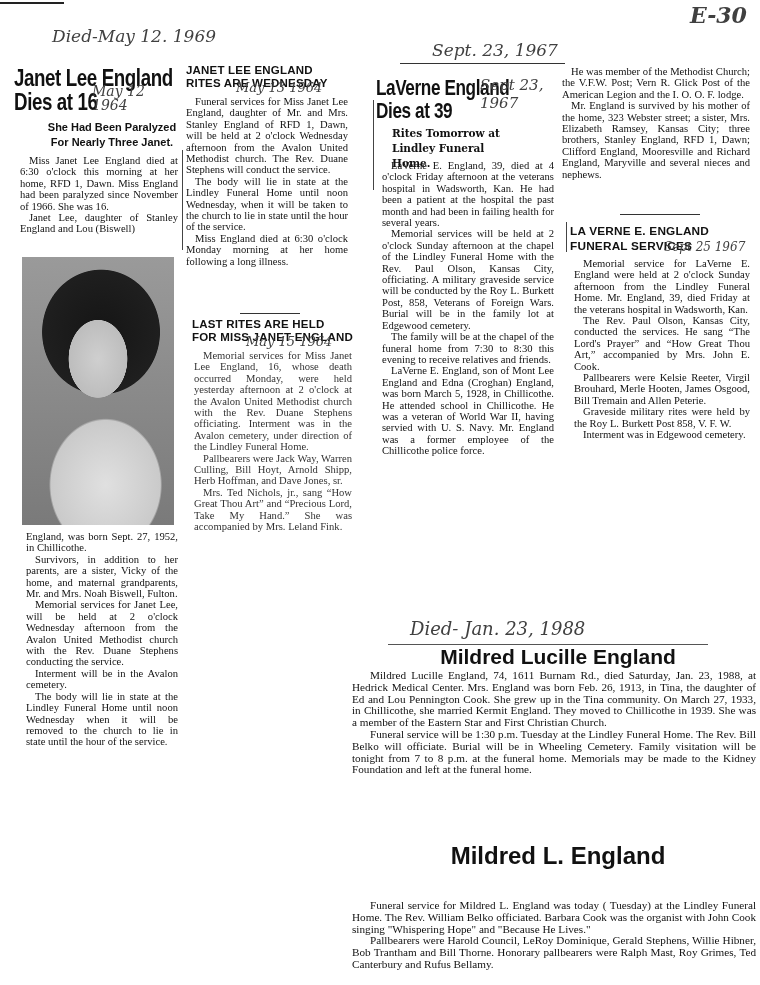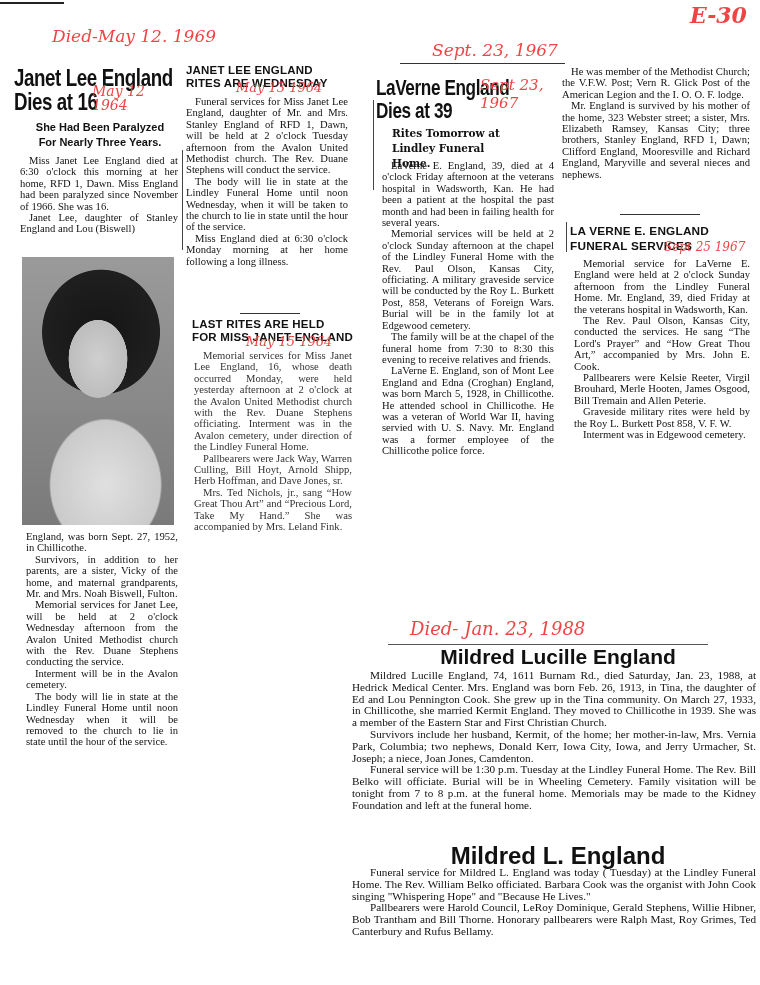--- a/index.html
+++ b/index.html
@@ -1,18 +1,18 @@
 <!DOCTYPE html>
 <html><head>
 <meta charset="utf-8">
 <style>
   html,body{margin:0;padding:0;background:#fff;}
   body{width:760px;height:985px;position:relative;overflow:hidden;color:#111;font-family:"DejaVu Serif",serif;}
   .abs{position:absolute;}
-  .hand{font-family:"DejaVu Serif",serif;font-style:italic;color:#ef4444;font-weight:normal;}
+  .hand{font-family:"DejaVu Serif",serif;font-style:italic;color:#404040;font-weight:normal;}
   .col{position:absolute;font-family:"Liberation Serif",serif;font-size:10.6px;line-height:11.4px;text-align:justify;}
   .col p{margin:0;text-indent:9px;}
   .hd-cond{font-family:"Liberation Sans",sans-serif;font-weight:bold;transform:scaleX(0.78);transform-origin:left top;white-space:nowrap;letter-spacing:-0.5px;}
   .sub{font-family:"Liberation Sans",sans-serif;font-weight:bold;text-align:center;font-size:11px;line-height:15px;}
   .caps{font-family:"Liberation Sans",sans-serif;font-weight:bold;font-size:11.5px;line-height:13px;letter-spacing:0.2px;white-space:nowrap;}
   .rule{position:absolute;background:#333;height:1px;}
   .vrule{position:absolute;background:#444;width:1px;}
   .photo{position:absolute;left:22px;left:22px;top:257px;width:152px;height:268px;background:
     radial-gradient(ellipse 32% 24% at 50% 38%, #cfcfcf 0%, #bdbdbd 60%, transparent 61%),
     radial-gradient(ellipse 55% 33% at 52% 28%, #151515 0%, #1f1f1f 70%, transparent 71%),
@@ -32,23 +32,23 @@
 <div class="abs hand" style="left:52px;top:26px;font-size:17px;text-align:right;">Died-May 12. 1969</div>
 <div class="abs hand" style="left:432px;top:40px;font-size:17px;">Sept. 23, 1967</div>
 <div class="rule" style="left:400px;top:63px;width:165px;"></div>
 
 <div class="abs" style="left:14px;top:66px;width:170px;">
   <div class="hd-cond" style="font-size:24px;line-height:24px;">Janet Lee England</div>
   <div class="hd-cond" style="font-size:24px;line-height:24px;">Dies at 16</div>
 </div>
 <div class="abs hand" style="left:92px;top:84px;font-size:14px;line-height:14px;width:80px;">May 12 1964</div>
 
-<div class="abs sub" style="left:22px;top:120px;width:156px;text-align:center;">
+<div class="abs sub" style="left:34px;top:120px;width:156px;text-align:center;">
   <div>She Had Been Paralyzed</div>
-  <div>For Nearly Three Years.</div>
+  <div>For Nearly Three Janet.</div>
 </div>
 
 <div class="col" style="left:20px;top:155px;width:158px;">
   <p>Miss Janet Lee England died at 6:30 o'clock this morning at her home, RFD 1, Dawn. Miss England had been paralyzed since November of 1966. She was 16.</p>
   <p>Janet Lee, daughter of Stanley England and Lou (Biswell)</p>
 </div>
 
 <div class="photo" title="Portrait of Janet Lee England"></div>
 
 <div class="col" style="left:26px;top:531px;width:152px;">
@@ -59,21 +59,21 @@
   <p>The body will lie in state at the Lindley Funeral Home until noon Wednesday when it will be removed to the church to lie in state until the hour of the service.</p>
 </div>
 
 <div class="abs caps" style="left:186px;top:64px;">
   <div>JANET LEE ENGLAND</div>
   <div>RITES ARE WEDNESDAY</div>
 </div>
 <div class="abs hand" style="left:236px;top:80px;font-size:13px;">May 13 1964</div>
 <div class="vrule" style="left:182px;top:150px;height:100px;"></div>
 <div class="col" style="left:186px;top:96px;width:162px;">
-  <p>Funeral services for Miss Janet Lee England, daughter of Mr. and Mrs. Stanley England of RFD 1, Dawn, will be held at 2 o'clock Tuesday afternoon from the Avalon United Methodist church. The Rev. Duane Stephens will conduct the service.</p>
+  <p>Funeral services for Miss Janet Lee England, daughter of Mr. and Mrs. Stanley England of RFD 1, Dawn, will be held at 2 o'clock Wednesday afternoon from the Avalon United Methodist church. The Rev. Duane Stephens will conduct the service.</p>
   <p>The body will lie in state at the Lindley Funeral Home until noon Wednesday, when it will be taken to the church to lie in state until the hour of the service.</p>
   <p>Miss England died at 6:30 o'clock Monday morning at her home following a long illness.</p>
 </div>
 
 <div class="rule" style="left:240px;top:313px;width:60px;"></div>
 
 <div class="abs caps" style="left:192px;top:318px;">
   <div>LAST RITES ARE HELD</div>
   <div>FOR MISS JANET ENGLAND</div>
 </div>
@@ -126,22 +126,21 @@
   <p>Interment was in Edgewood cemetery.</p>
 </div>
 
 <div class="abs hand" style="left:410px;top:618px;font-size:18px;">Died- Jan. 23, 1988</div>
 <div class="rule" style="left:388px;top:644px;width:320px;background:#555;"></div>
 
 <div class="abs m-title" style="left:360px;top:646px;width:396px;">Mildred Lucille England</div>
 
 <div class="m-col" style="left:352px;top:670px;width:404px;">
   <p>Mildred Lucille England, 74, 1611 Burnam Rd., died Saturday, Jan. 23, 1988, at Hedrick Medical Center. Mrs. England was born Feb. 26, 1913, in Tina, the daughter of Ed and Lou Pennington Cook. She grew up in the Tina community. On March 27, 1933, in Chillicothe, she married Kermit England. They moved to Chillicothe in 1939. She was a member of the Eastern Star and First Christian Church.</p>
-  <p>Survivors include her husband, Kermit, of the home; her mother-in-law, Mrs. Vernia Park, Columbia; two nephews, Donald Kerr, Iowa City, Iowa, and Jerry Urmacher, St. Joseph; a niece, Joan Jones, Camdenton.</p>
   <p>Funeral service will be 1:30 p.m. Tuesday at the Lindley Funeral Home. The Rev. Bill Belko will officiate. Burial will be in Wheeling Cemetery. Family visitation will be tonight from 7 to 8 p.m. at the funeral home. Memorials may be made to the Kidney Foundation and left at the funeral home.</p>
 </div>
 
 <div class="abs m-title" style="left:360px;top:845px;width:396px;font-size:24px;">Mildred L. England</div>
 
-<div class="m-col" style="left:352px;top:867px;width:404px;">
+<div class="m-col" style="left:352px;top:900px;width:404px;">
   <p>Funeral service for Mildred L. England was today ( Tuesday) at the Lindley Funeral Home. The Rev. William Belko officiated. Barbara Cook was the organist with John Cook singing "Whispering Hope" and "Because He Lives."</p>
   <p>Pallbearers were Harold Council, LeRoy Dominique, Gerald Stephens, Willie Hibner, Bob Trantham and Bill Thorne. Honorary pallbearers were Ralph Mast, Roy Grimes, Ted Canterbury and Rufus Bellamy.</p>
 </div>
 
 </body></html>

